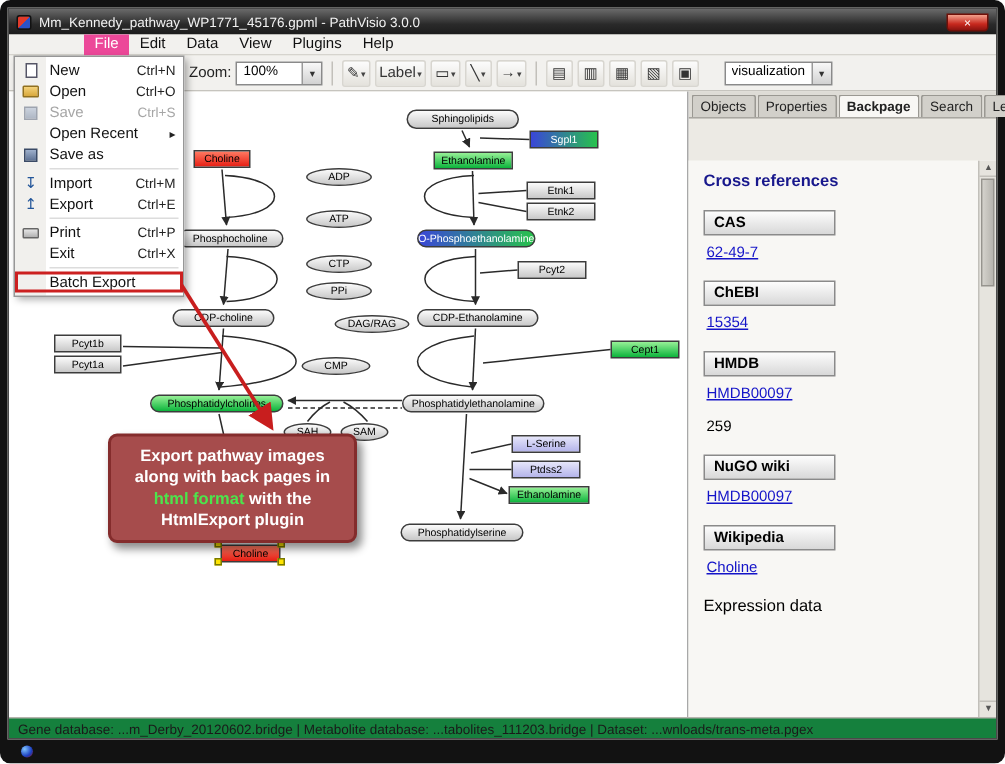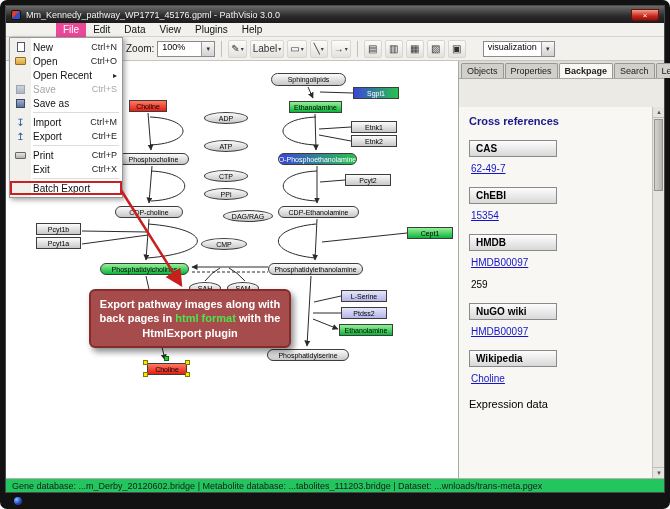--- a/index.html
+++ b/index.html
@@ -54,21 +54,21 @@
   .nd-round { border-radius:7px; }
   .nd-ell { border-radius:50%; }
   .nd-green { background:linear-gradient(#96f096, #0cb43c); }
   .nd-red { background:linear-gradient(#ff7a62, #e61e14); }
   .nd-bg { background:linear-gradient(90deg, #3a46d8, #27c24c); color:#fff; }
   .nd-lav { background:linear-gradient(#e6e6fa, #b4b4ea); }
 
   .handle { position:absolute; width:5px; height:5px; background:#ffe400; border:1px solid #7a7a00; z-index:6; }
   .handle.green { background:#2ec82e; border-color:#0a6a0a; }
 
-  .callout { position:absolute; left:83px; top:228px; width:202px; z-index:20; background:#a64c4c;
+  .callout { position:absolute; left:66px; top:228px; width:166px; z-index:20; background:#a64c4c;
              border:2px solid #842c2c; border-radius:6px; color:#fff; font-weight:bold; font-size:11px;
              text-align:center; padding:6px 8px; line-height:1.3; box-shadow:3px 4px 6px rgba(0,0,0,0.45); }
   .callout .hl { color:#4ce44c; }
 
   
   .sidebar { width:205px; background:#eceae4; display:flex; flex-direction:column; flex:none; }
   .tabs { display:flex; background:#dedcd6; border-bottom:1px solid #a8a6a0; padding:2px 0 0 2px; gap:1px; flex:none; }
   .tab { font-size:9px; padding:2px 5px; background:#d2d0ca; border:1px solid #9a9892; border-bottom:none;
          border-radius:2px 2px 0 0; color:#222; white-space:nowrap; }
   .tab.active { background:#f8f7f4; font-weight:bold; }
@@ -81,21 +81,21 @@
   .bp-value.link { color:#1414c8; text-decoration:underline; }
   .bp-footer { margin-top:14px; font-weight:normal; font-size:11px; }
   .sb-scroll { position:absolute; right:0; top:0; bottom:0; width:12px; background:#e6e4de; border-left:1px solid #c2c0ba; }
   .sb-arrow { position:absolute; left:0; width:12px; height:11px; font-size:6px; text-align:center; line-height:11px; color:#555; }
   .sb-arrow.up { top:0; border-bottom:1px solid #c2c0ba; }
   .sb-arrow.down { bottom:0; border-top:1px solid #c2c0ba; }
   .sb-thumb { position:absolute; top:12px; left:1px; width:9px; height:72px;
               background:linear-gradient(90deg, #d4d2cc, #b6b4ae); border:1px solid #96948e; }
 
   
-  .statusbar { height:14px; background:#22c55e; border-top:1px solid #b6b4ae; font-size:9px; display:flex;
+  .statusbar { height:14px; background:#15803d; border-top:1px solid #b6b4ae; font-size:9px; display:flex;
                align-items:center; padding:0 6px; color:#1a1a1a; white-space:nowrap; overflow:hidden; flex:none; }
 
   
   .filemenu { position:absolute; left:3px; top:31px; width:114px; border:1px solid #979797; padding:2px 0;
               background:linear-gradient(90deg, #f1f0ed 0, #f1f0ed 21px, #ffffff 21px); z-index:30;
               box-shadow:2px 2px 5px rgba(0,0,0,0.35); font-size:10px; }
   .mi { height:14px; display:flex; align-items:center; padding:0 5px 0 2px; gap:4px; color:#111; }
   .mi-icon { width:17px; display:flex; justify-content:center; align-items:center; flex:none; font-size:9px; }
   .mi-shortcut { margin-left:auto; font-size:9px; color:#222; }
   .mi-sub { margin-left:auto; font-size:8px; color:#222; }
@@ -322,31 +322,31 @@
         <span>New</span>
         <span class="mi-shortcut">Ctrl+N</span>
       </div>
       <div class="mi">
         <span class="mi-icon">
             <span class="icon-folder"></span>
           </span>
         <span>Open</span>
         <span class="mi-shortcut">Ctrl+O</span>
       </div>
+      <div class="mi disabled">
+        <span class="mi-icon">
+            <span class="icon-disk"></span>
+          </span>
+        <span>Save</span>
+        <span class="mi-shortcut">Ctrl+S</span>
+      </div>
       <div class="mi">
         <span class="mi-icon"></span>
         <span>Open Recent</span>
         <span class="mi-sub">▸</span>
-      </div>
-      <div class="mi disabled">
-        <span class="mi-icon">
-            <span class="icon-disk"></span>
-          </span>
-        <span>Save</span>
-        <span class="mi-shortcut">Ctrl+S</span>
       </div>
       <div class="mi">
         <span class="mi-icon">
             <span class="icon-disk"></span>
           </span>
         <span>Save as</span>
       </div>
       <div class="mi-sep"></div>
       <div class="mi">
         <span class="mi-icon gi">↧</span>

